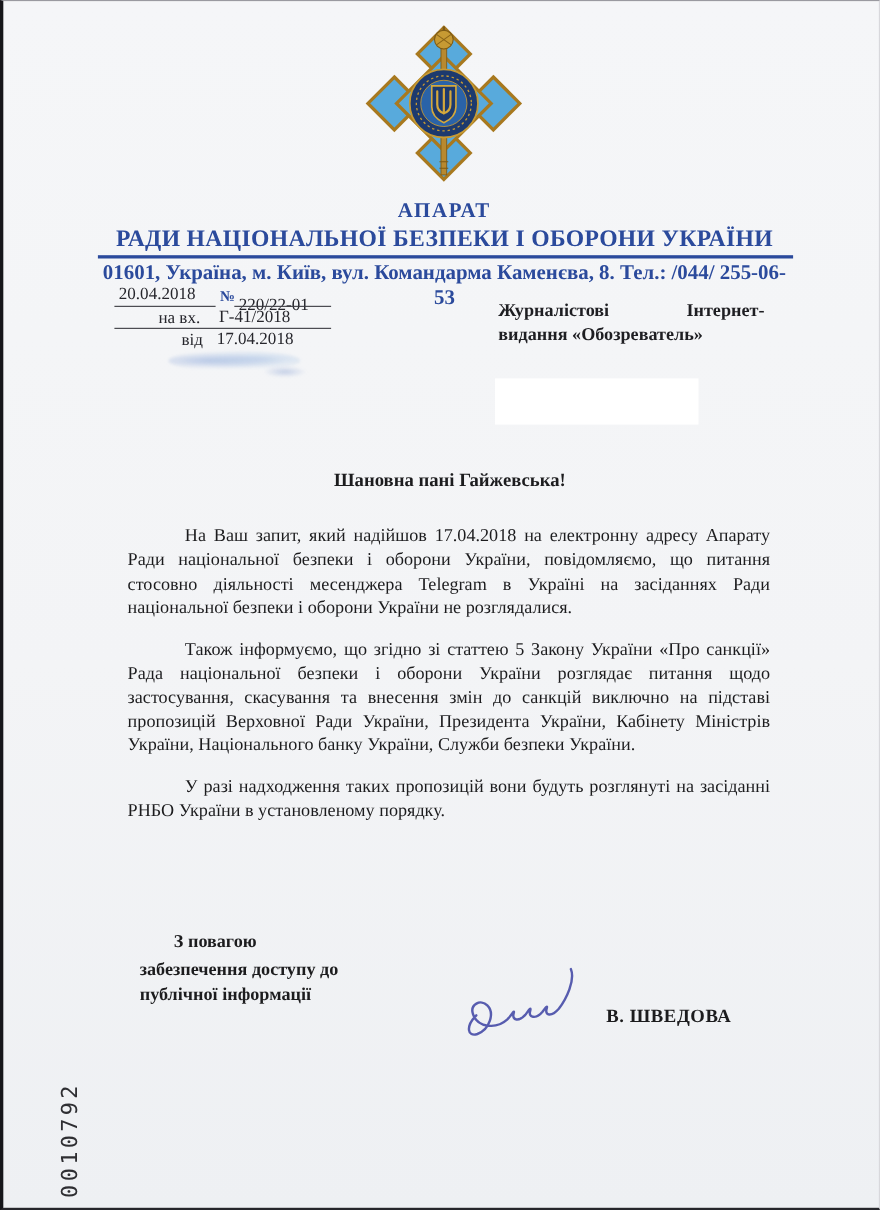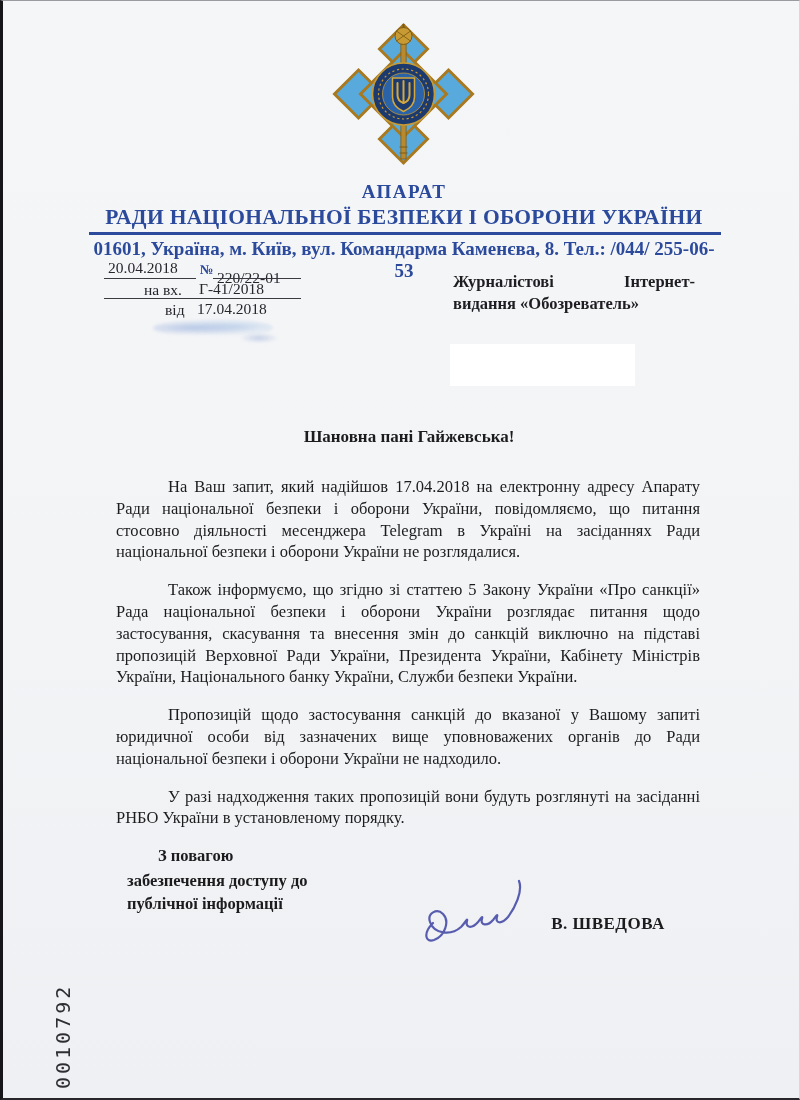--- a/index.html
+++ b/index.html
@@ -95,21 +95,20 @@
     <div>видання «Обозреватель»</div>
   </div>
 
   <div class="abs redact"></div>
 
   <div class="abs salut">Шановна пані Гайжевська!</div>
 
   <div class="abs bodytext">
     <p>На Ваш запит, який надійшов 17.04.2018 на електронну адресу Апарату Ради національної безпеки і оборони України, повідомляємо, що питання стосовно діяльності месенджера Telegram в Україні на засіданнях Ради національної безпеки і оборони України не розглядалися.</p>
     <p>Також інформуємо, що згідно зі статтею 5 Закону України «Про санкції» Рада національної безпеки і оборони України розглядає питання щодо застосування, скасування та внесення змін до санкцій виключно на підставі пропозицій Верховної Ради України, Президента України, Кабінету Міністрів України, Національного банку України, Служби безпеки України.</p>
-    <p>Пропозицій щодо застосування санкцій до вказаної у Вашому запиті юридичної особи від зазначених вище уповноважених органів до Ради національної безпеки і оборони України не надходило.</p>
     <p>У разі надходження таких пропозицій вони будуть розглянуті на засіданні РНБО України в установленому порядку.</p>
   </div>
 
   <div class="abs regards">З повагою</div>
   <div class="abs jobtitle">
     <div>забезпечення доступу до</div>
     <div>публічної інформації</div>
   </div>
 
   <svg class="abs" style="left:408px;top:860px;" width="130" height="90" viewBox="0 0 130 90">

